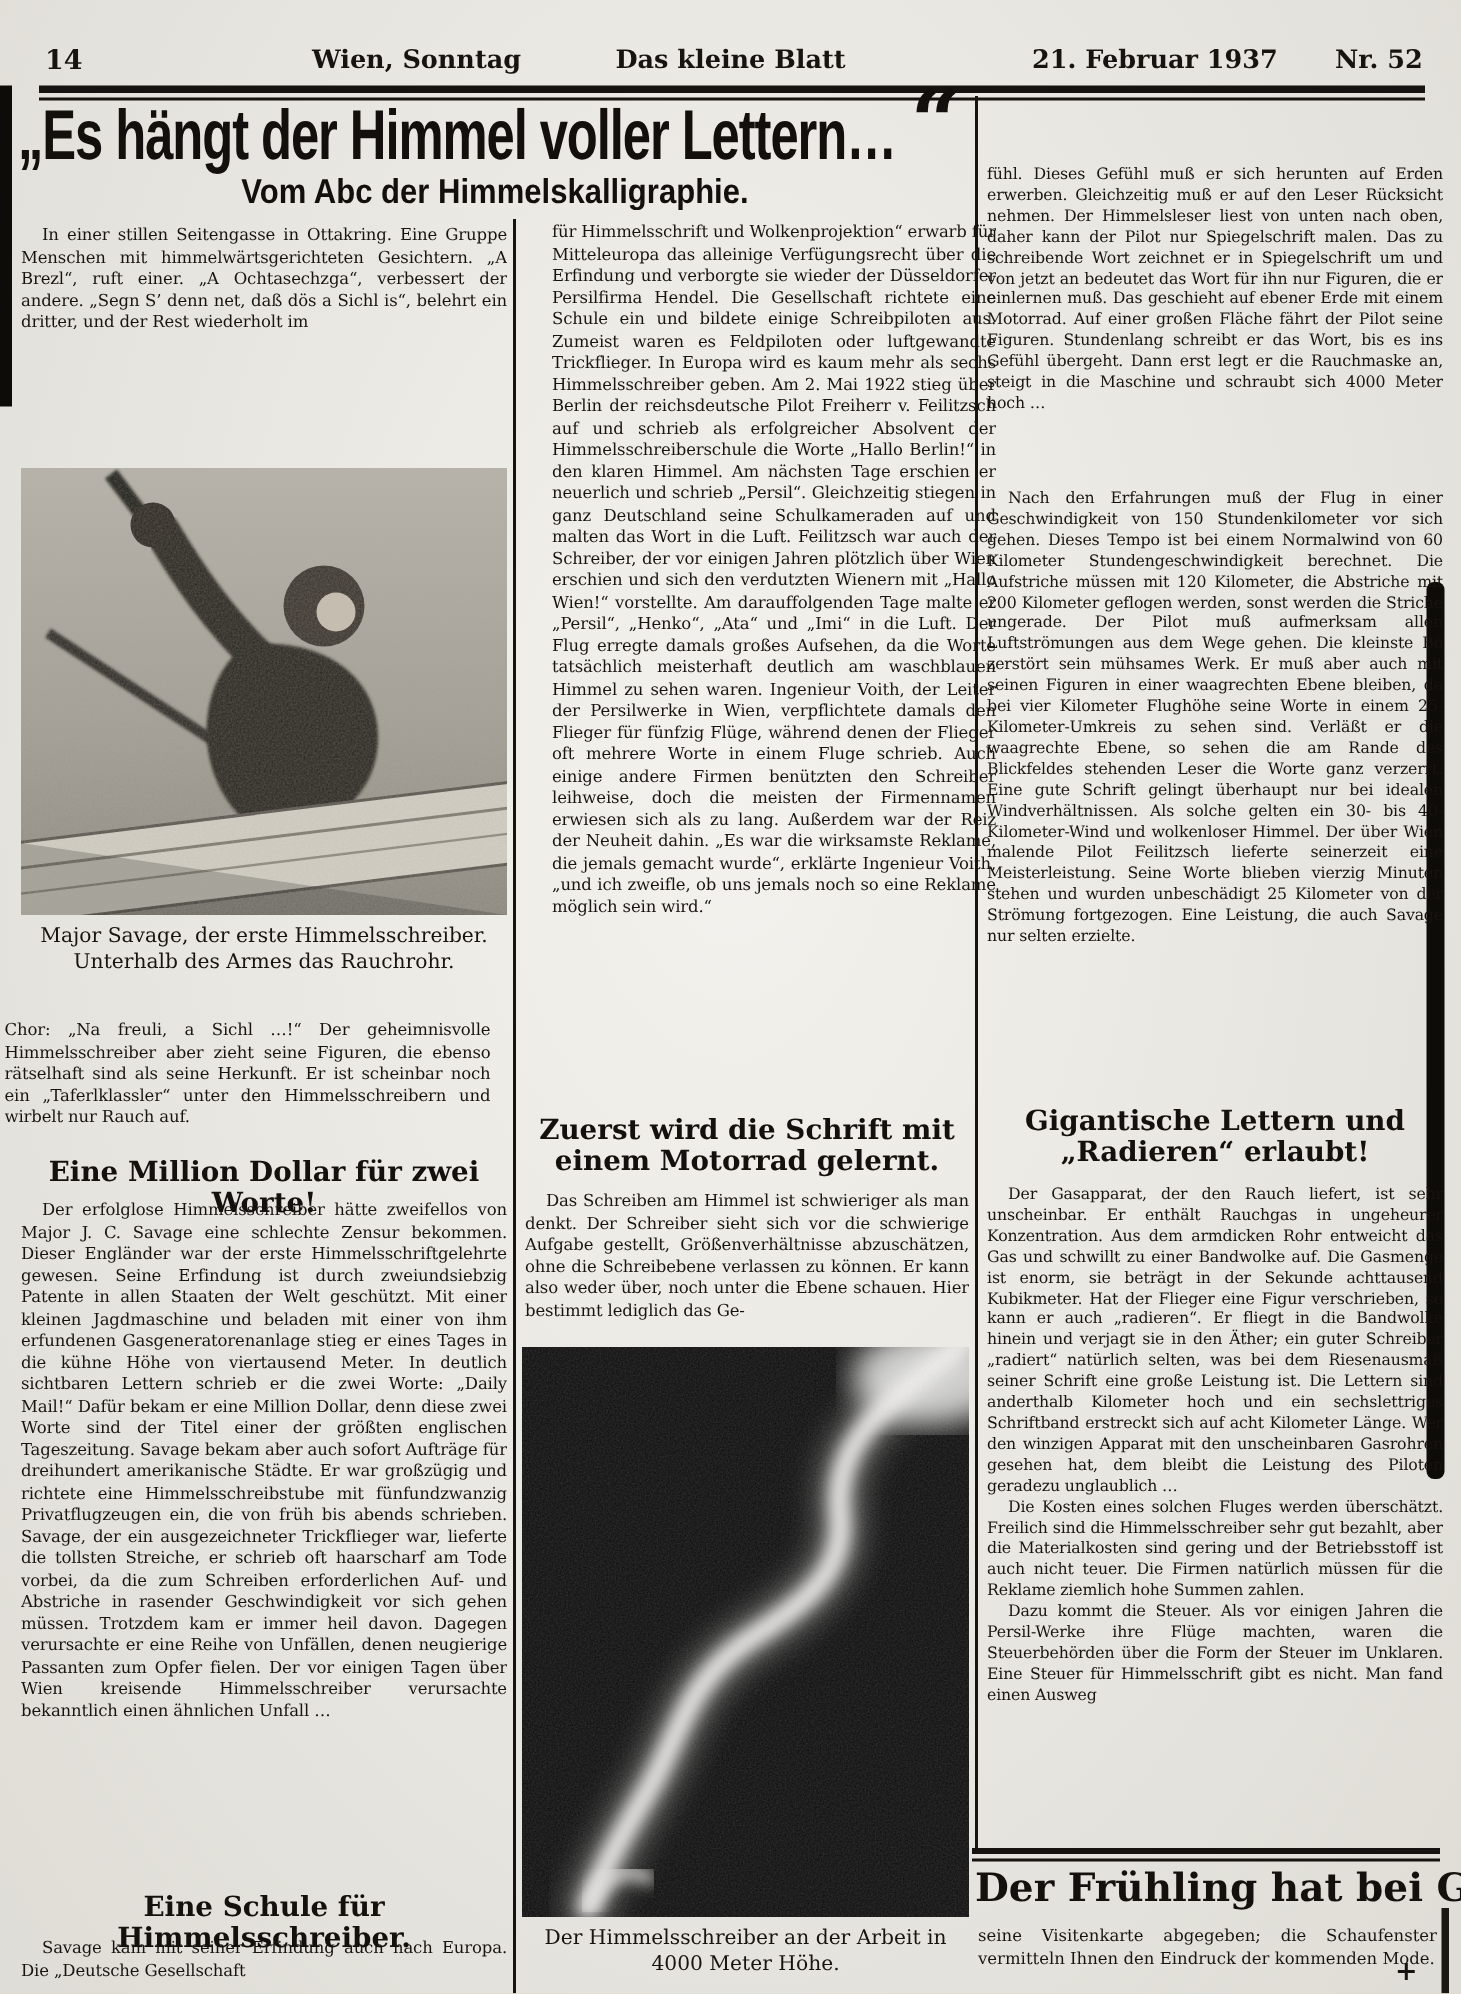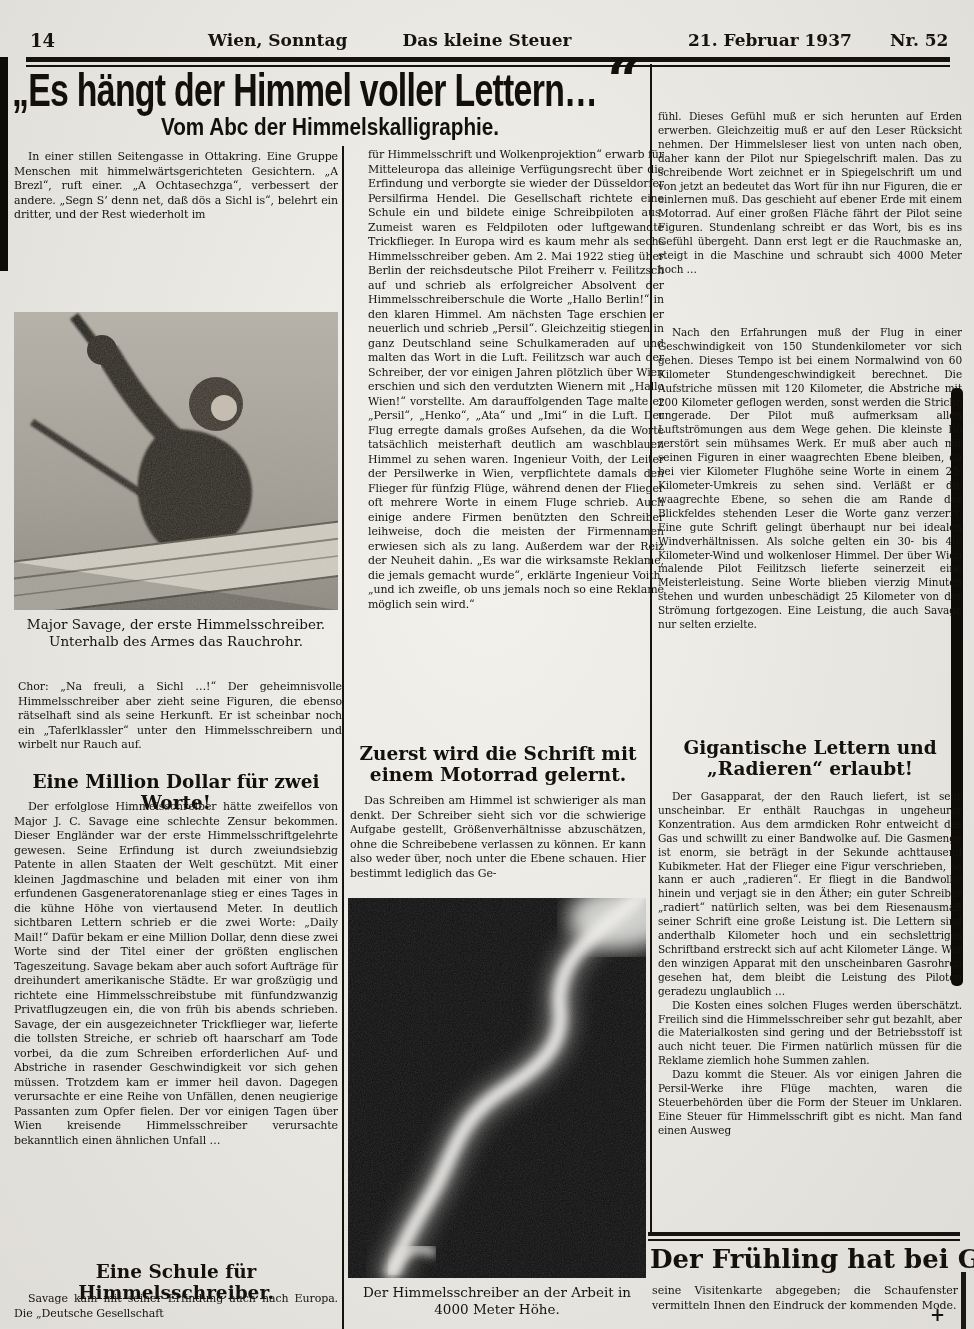--- a/index.html
+++ b/index.html
@@ -53,21 +53,21 @@
   #ad-text p{margin:0;text-align:justify;font-size:11px;line-height:15px;}
   #ad-plus{position:absolute;left:930px;top:1304px;font-weight:bold;font-size:18px;}
 </style>
 </head>
 <body>
 
 <div class="page">
 
   <div class="mh" id="mh-page">14</div>
   <div class="mh" id="mh-left">Wien, Sonntag</div>
-  <div class="mh" id="mh-center">Das kleine Steuer</div>
+  <div class="mh" id="mh-center">Das kleine Blatt</div>
   <div class="mh" id="mh-date">21. Februar 1937</div>
   <div class="mh" id="mh-issue">Nr. 52</div>
   <div class="rule rule-thick"></div>
   <div class="rule rule-thin"></div>
 
   <div class="edge" id="edge-left"></div>
   <div class="edge" id="edge-right1"></div>
   <div class="edge" id="edge-right2"></div>
 
   <div class="headline">„Es hängt der Himmel voller Lettern…</div>
@@ -110,21 +110,21 @@
         <line x1="-30" y1="247" x2="354" y2="247" stroke="#7d786e" stroke-width="2"></line>
         <line x1="-30" y1="264" x2="354" y2="264" stroke="#8d887e" stroke-width="1.5"></line>
       </g>
       <path d="M0,250 L324,298 L0,298 Z" fill="rgba(20,18,14,.25)"></path>
       <rect width="324" height="298" filter="url(#grain)"></rect>
     </svg>
   </div>
 
   <div class="caption" style="left:20px;top:616px;width:312px;">Major Savage, der erste Himmelsschreiber. Unterhalb des Armes das Rauchrohr.</div>
 
-  <div class="block" style="left:18px;top:680px;width:324px;height:86px;">
+  <div class="block" style="left:3px;top:680px;width:324px;height:86px;">
     <p style="text-indent:0;">Chor: „Na freuli, a Sichl …!“ Der geheimnisvolle Himmelsschreiber aber zieht seine Figuren, die ebenso rätselhaft sind als seine Herkunft. Er ist scheinbar noch ein „Taferlklassler“ unter den Himmelsschreibern und wirbelt nur Rauch auf.</p>
   </div>
 
   <div class="sec-h" style="left:14px;top:772px;width:324px;">Eine Million Dollar für zwei Worte!</div>
 
   <div class="block" style="left:14px;top:800px;width:324px;height:456px;">
     <p>Der erfolglose Himmelsschreiber hätte zweifellos von Major J. C. Savage eine schlechte Zensur bekommen. Dieser Engländer war der erste Himmelsschriftgelehrte gewesen. Seine Erfindung ist durch zweiundsiebzig Patente in allen Staaten der Welt geschützt. Mit einer kleinen Jagdmaschine und beladen mit einer von ihm erfundenen Gasgeneratorenanlage stieg er eines Tages in die kühne Höhe von viertausend Meter. In deutlich sichtbaren Lettern schrieb er die zwei Worte: „Daily Mail!“ Dafür bekam er eine Million Dollar, denn diese zwei Worte sind der Titel einer der größten englischen Tageszeitung. Savage bekam aber auch sofort Aufträge für dreihundert amerikanische Städte. Er war großzügig und richtete eine Himmelsschreibstube mit fünfundzwanzig Privatflugzeugen ein, die von früh bis abends schrieben. Savage, der ein ausgezeichneter Trickflieger war, lieferte die tollsten Streiche, er schrieb oft haarscharf am Tode vorbei, da die zum Schreiben erforderlichen Auf- und Abstriche in rasender Geschwindigkeit vor sich gehen müssen. Trotzdem kam er immer heil davon. Dagegen verursachte er eine Reihe von Unfällen, denen neugierige Passanten zum Opfer fielen. Der vor einigen Tagen über Wien kreisende Himmelsschreiber verursachte bekanntlich einen ähnlichen Unfall …</p>
   </div>
 
   <div class="sec-h" style="left:14px;top:1262px;width:324px;">Eine Schule für Himmelsschreiber.</div>

